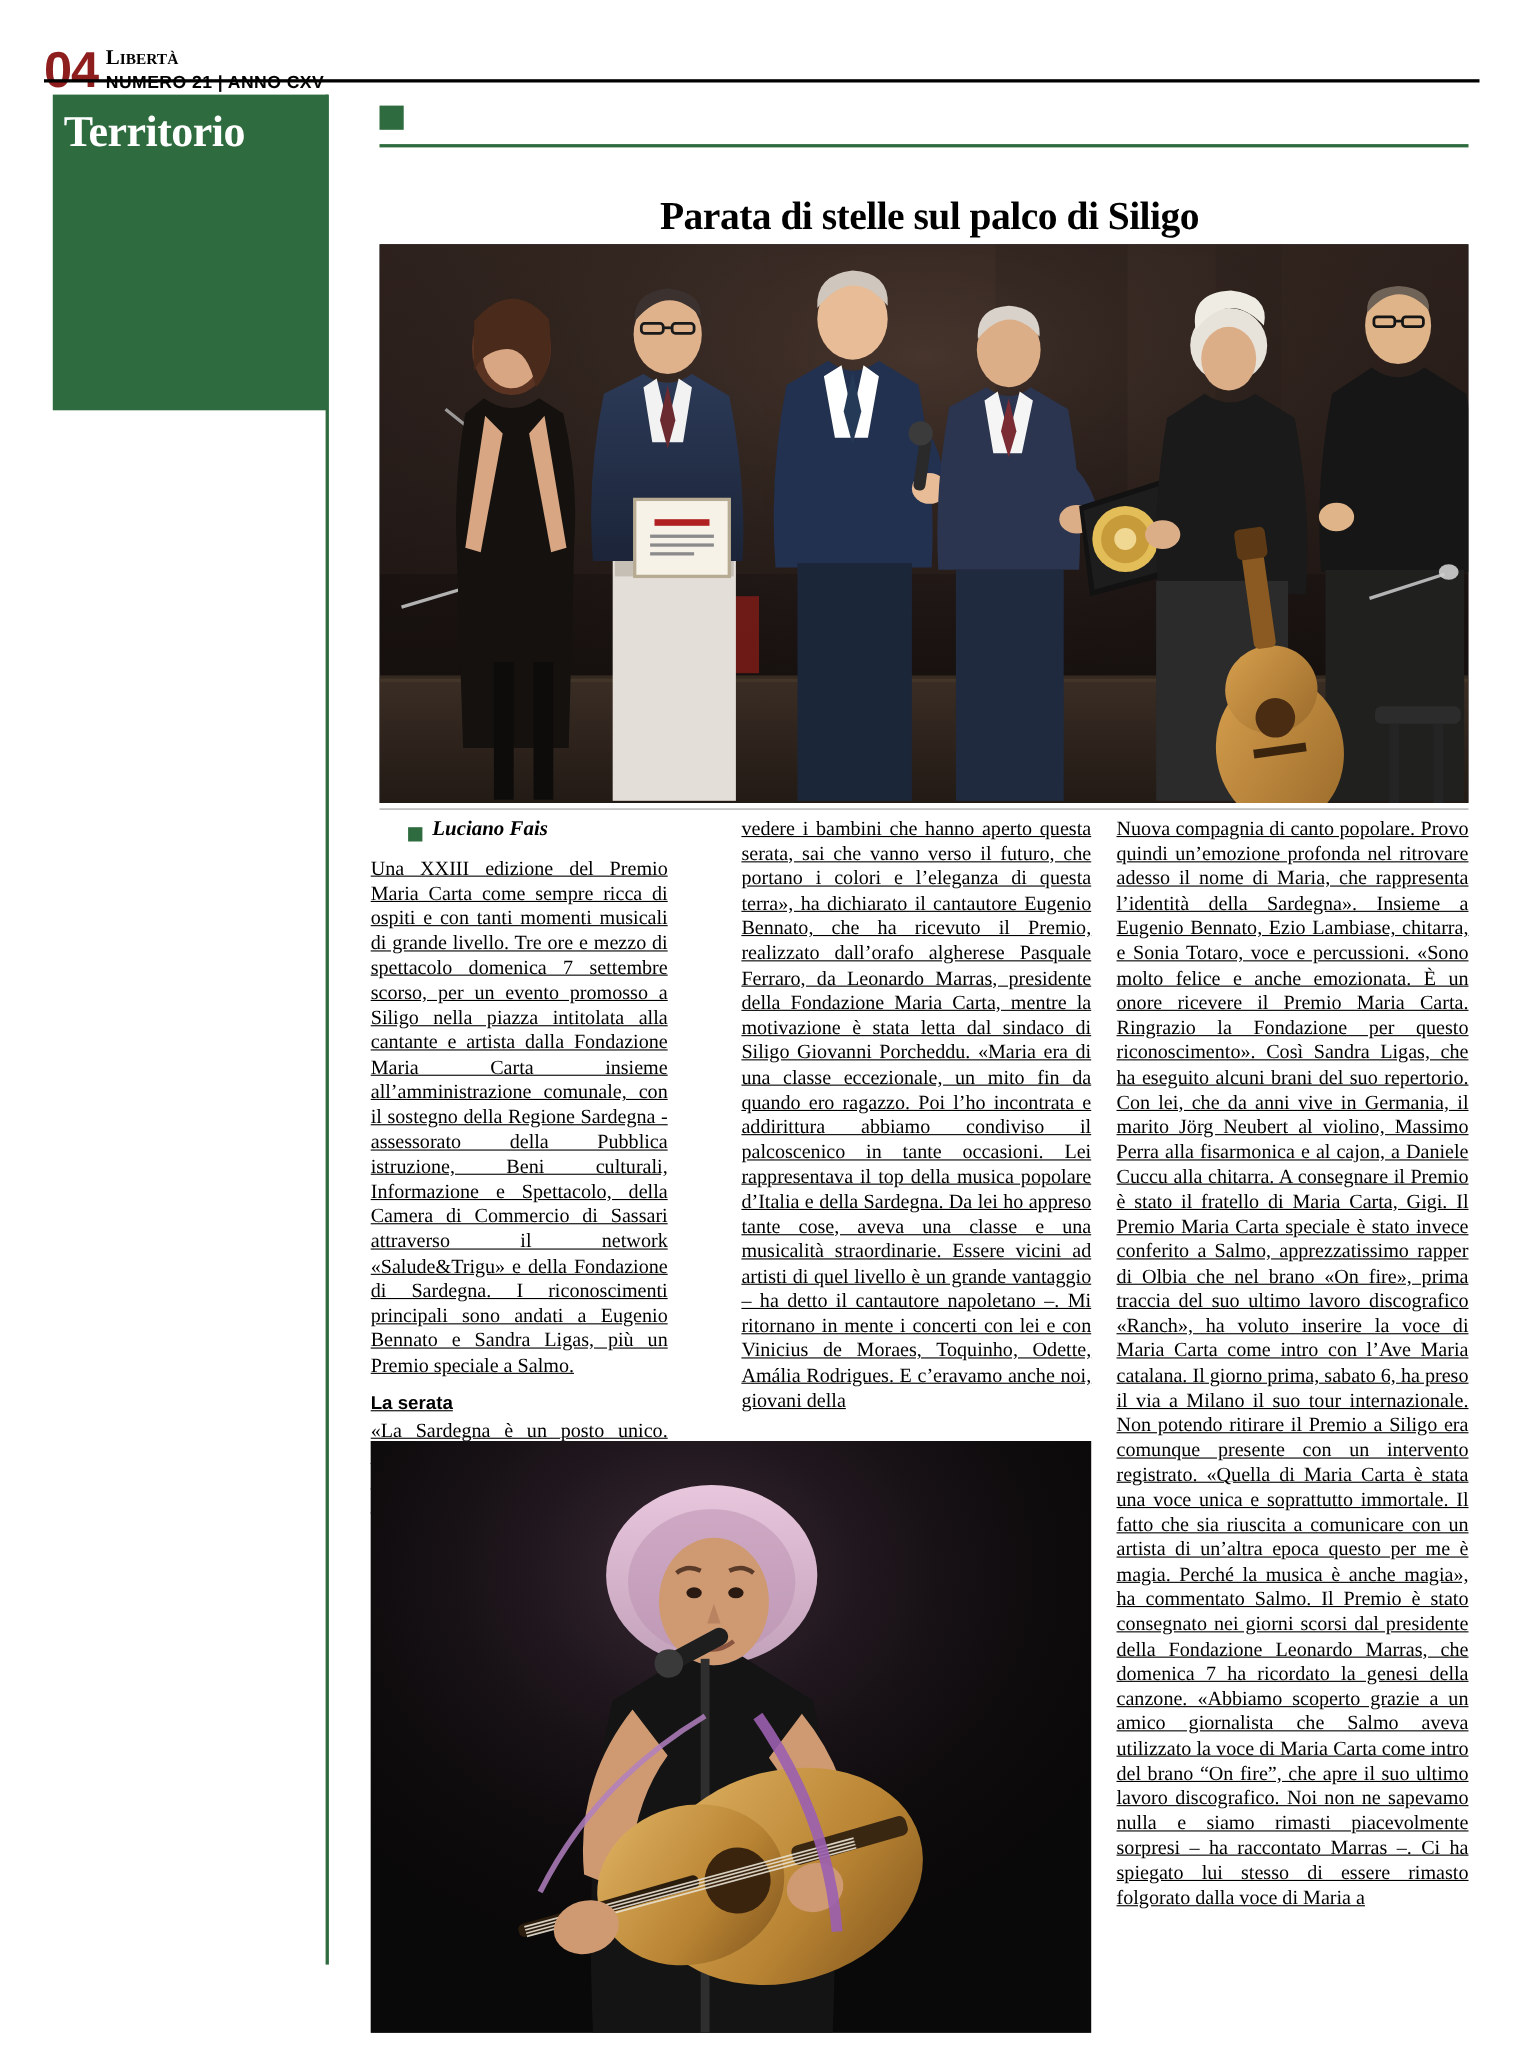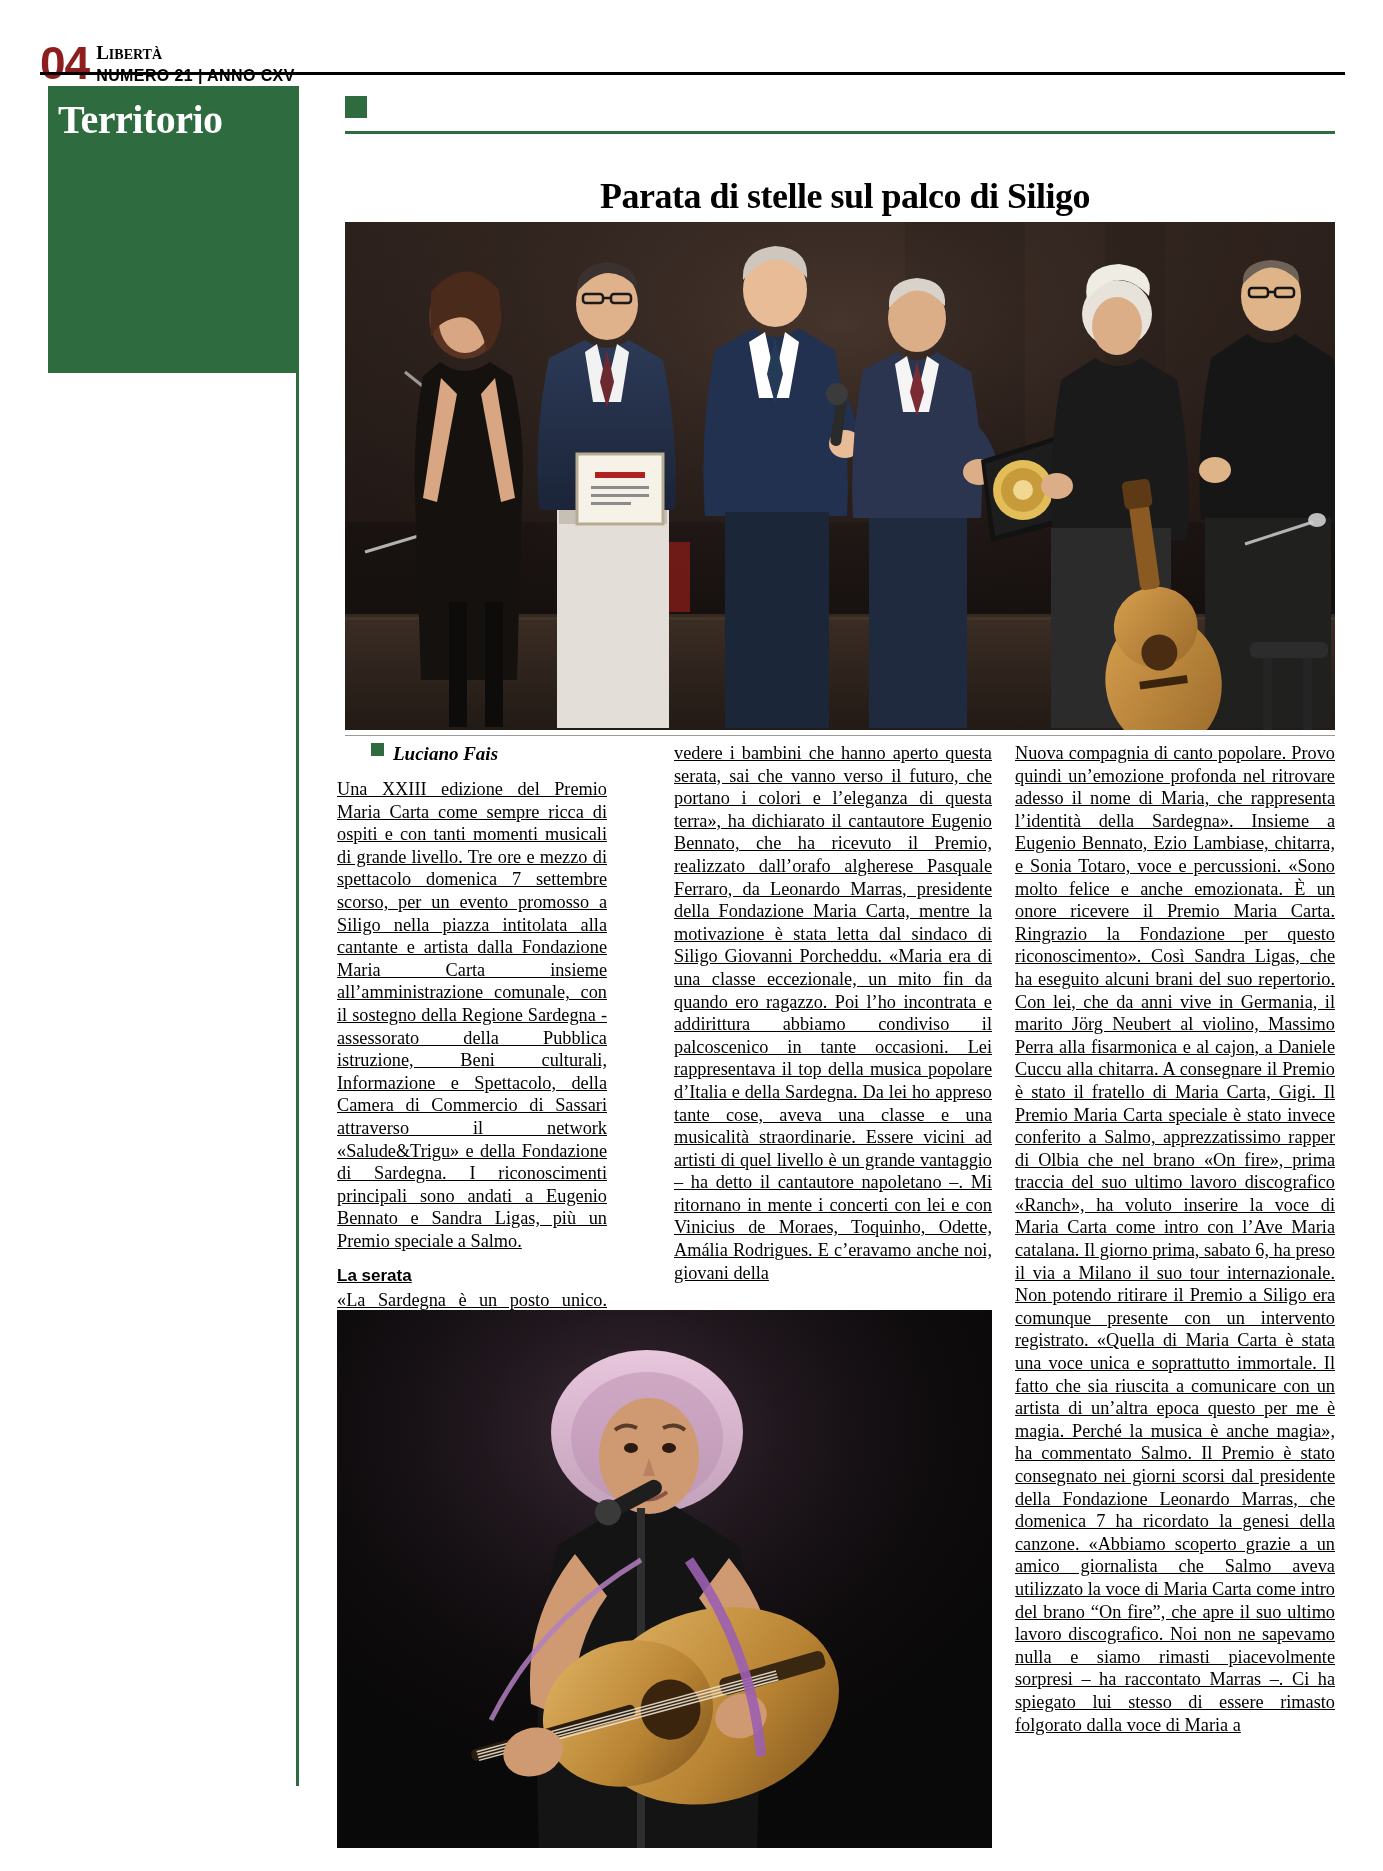--- a/index.html
+++ b/index.html
@@ -144,21 +144,21 @@
     width: 990px;
     height: 1px;
     background: #999;
   }
 
   
   .byline {
     position: absolute;
     left: 337px; top: 743px;
     display: flex;
-    align-items: flex-start;
+    align-items: flex-end;
     gap: 9px;
     padding-left: 34px;
   }
   .byline-square {
     width: 13px; height: 13px;
     background: #2e6b3e;
   }
   .byline-name {
     font-family: "Liberation Serif", serif;
     font-style: italic;

